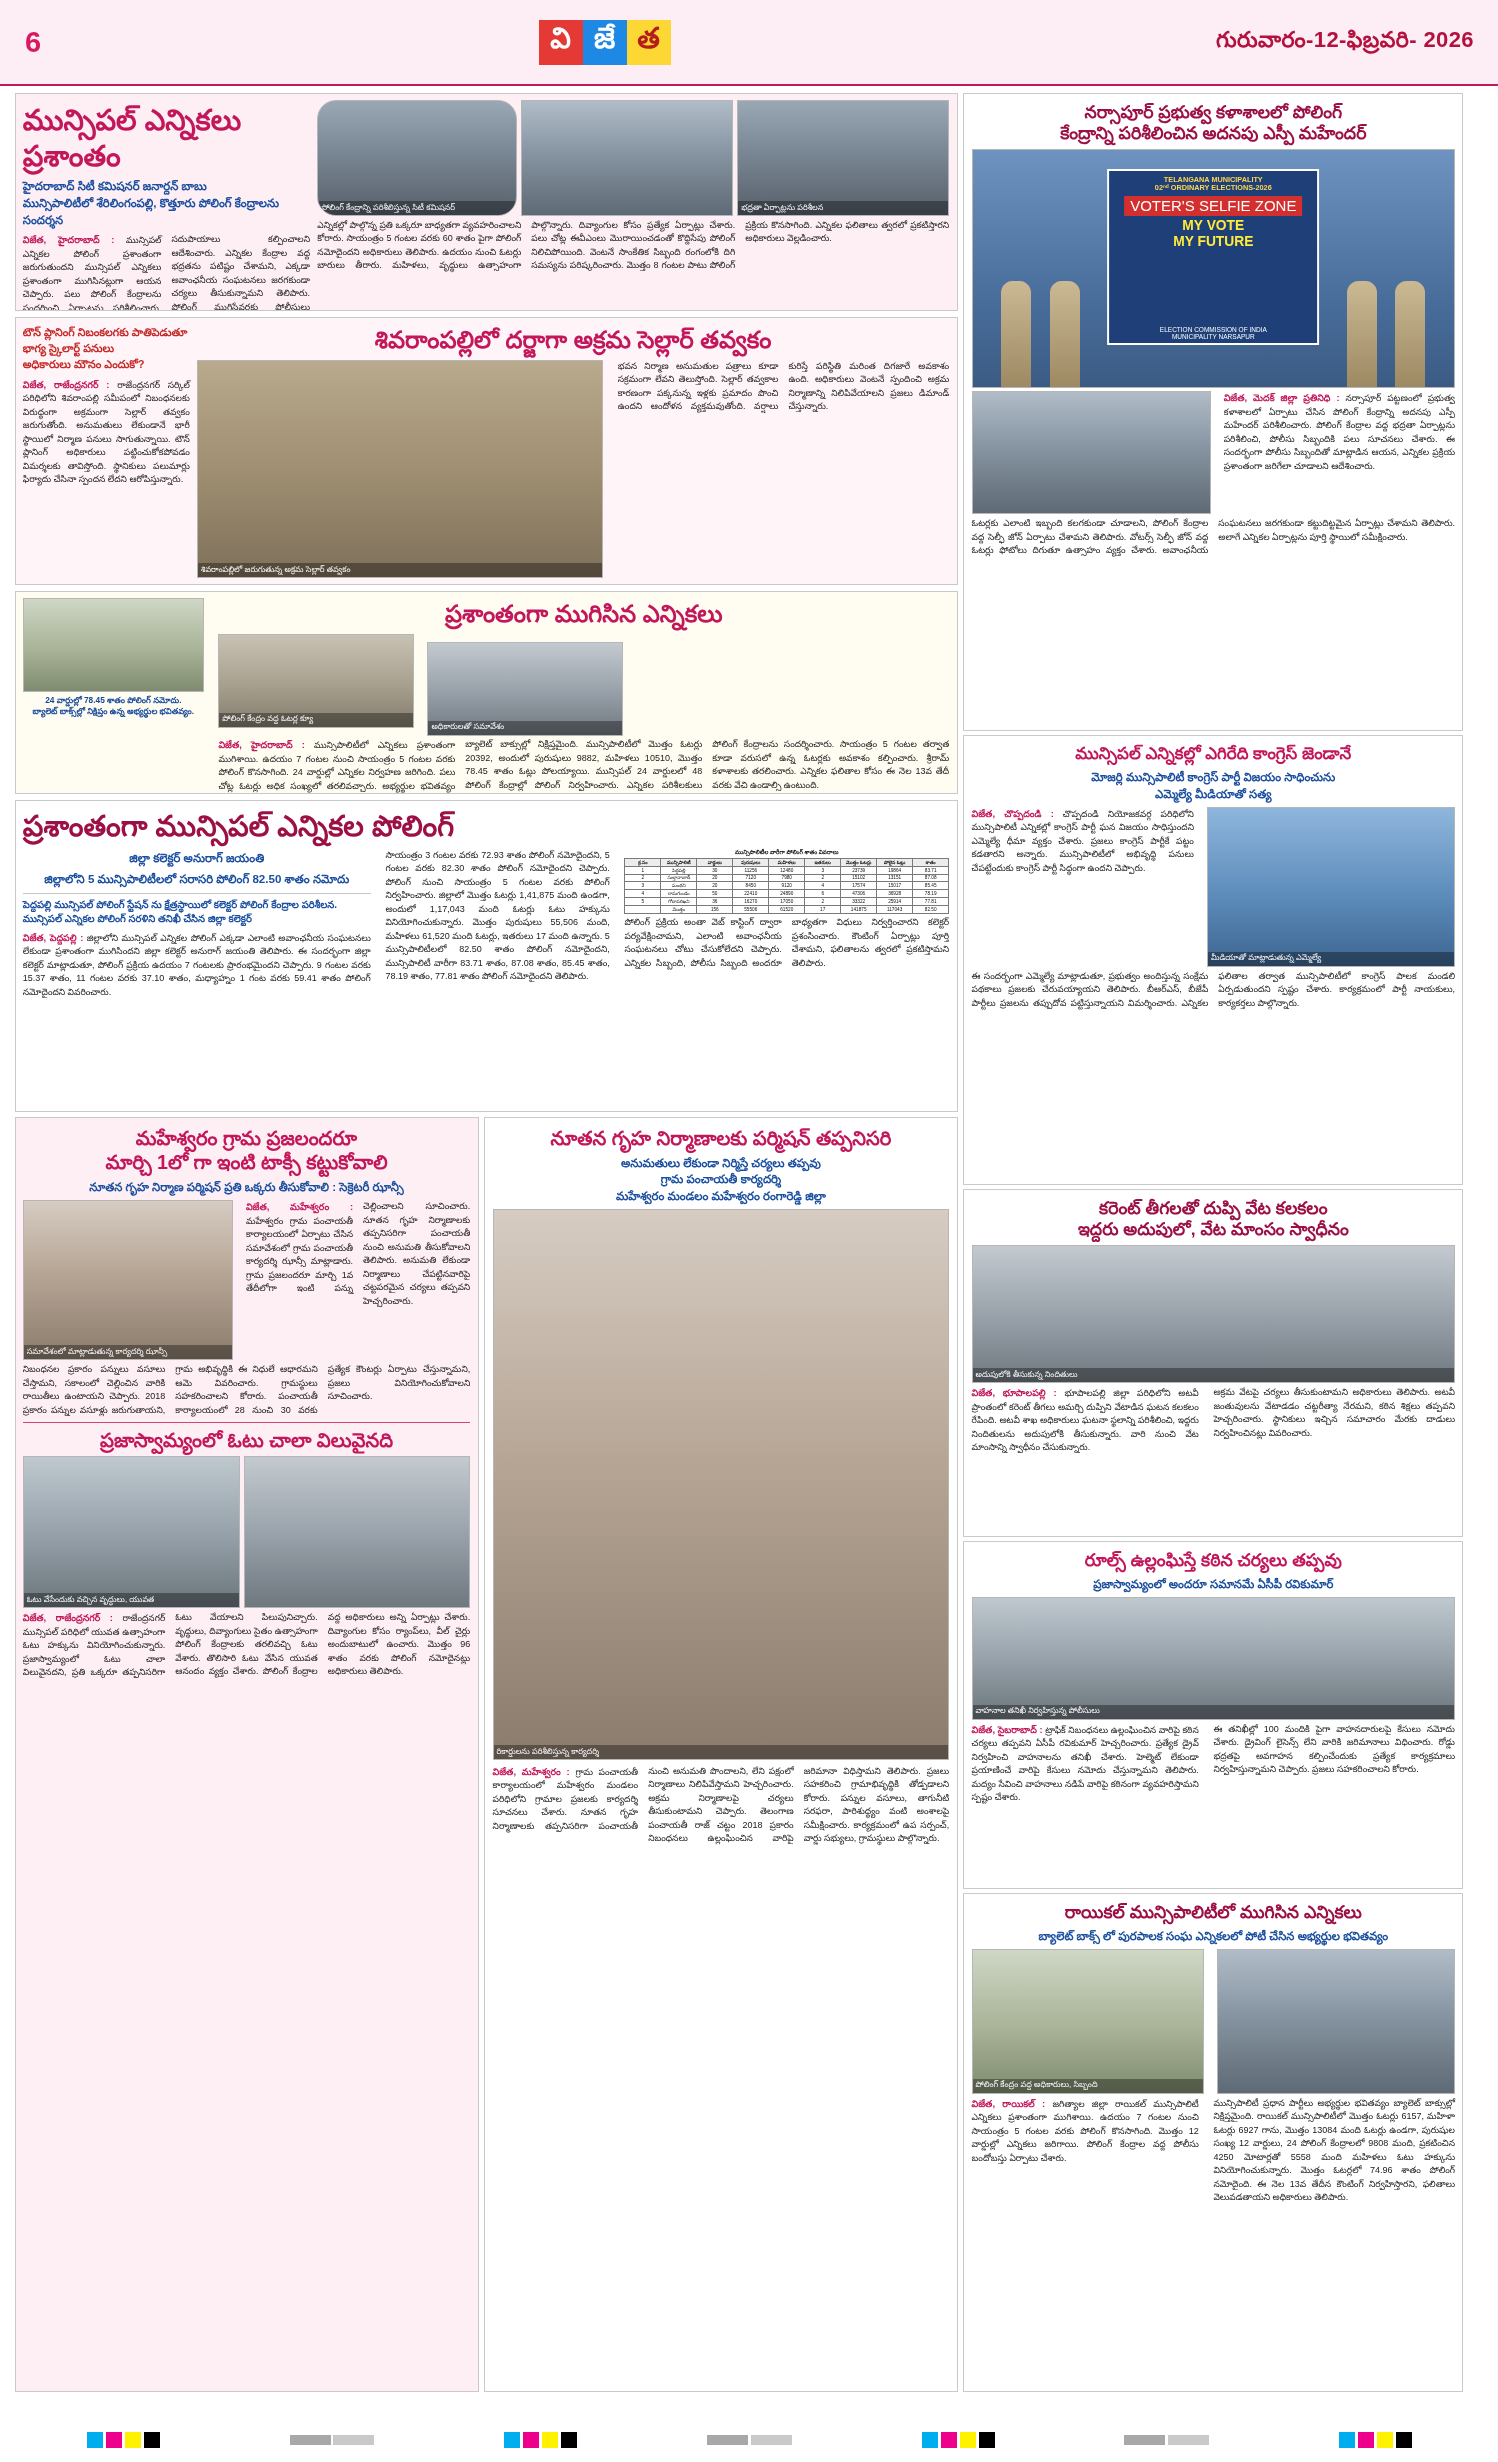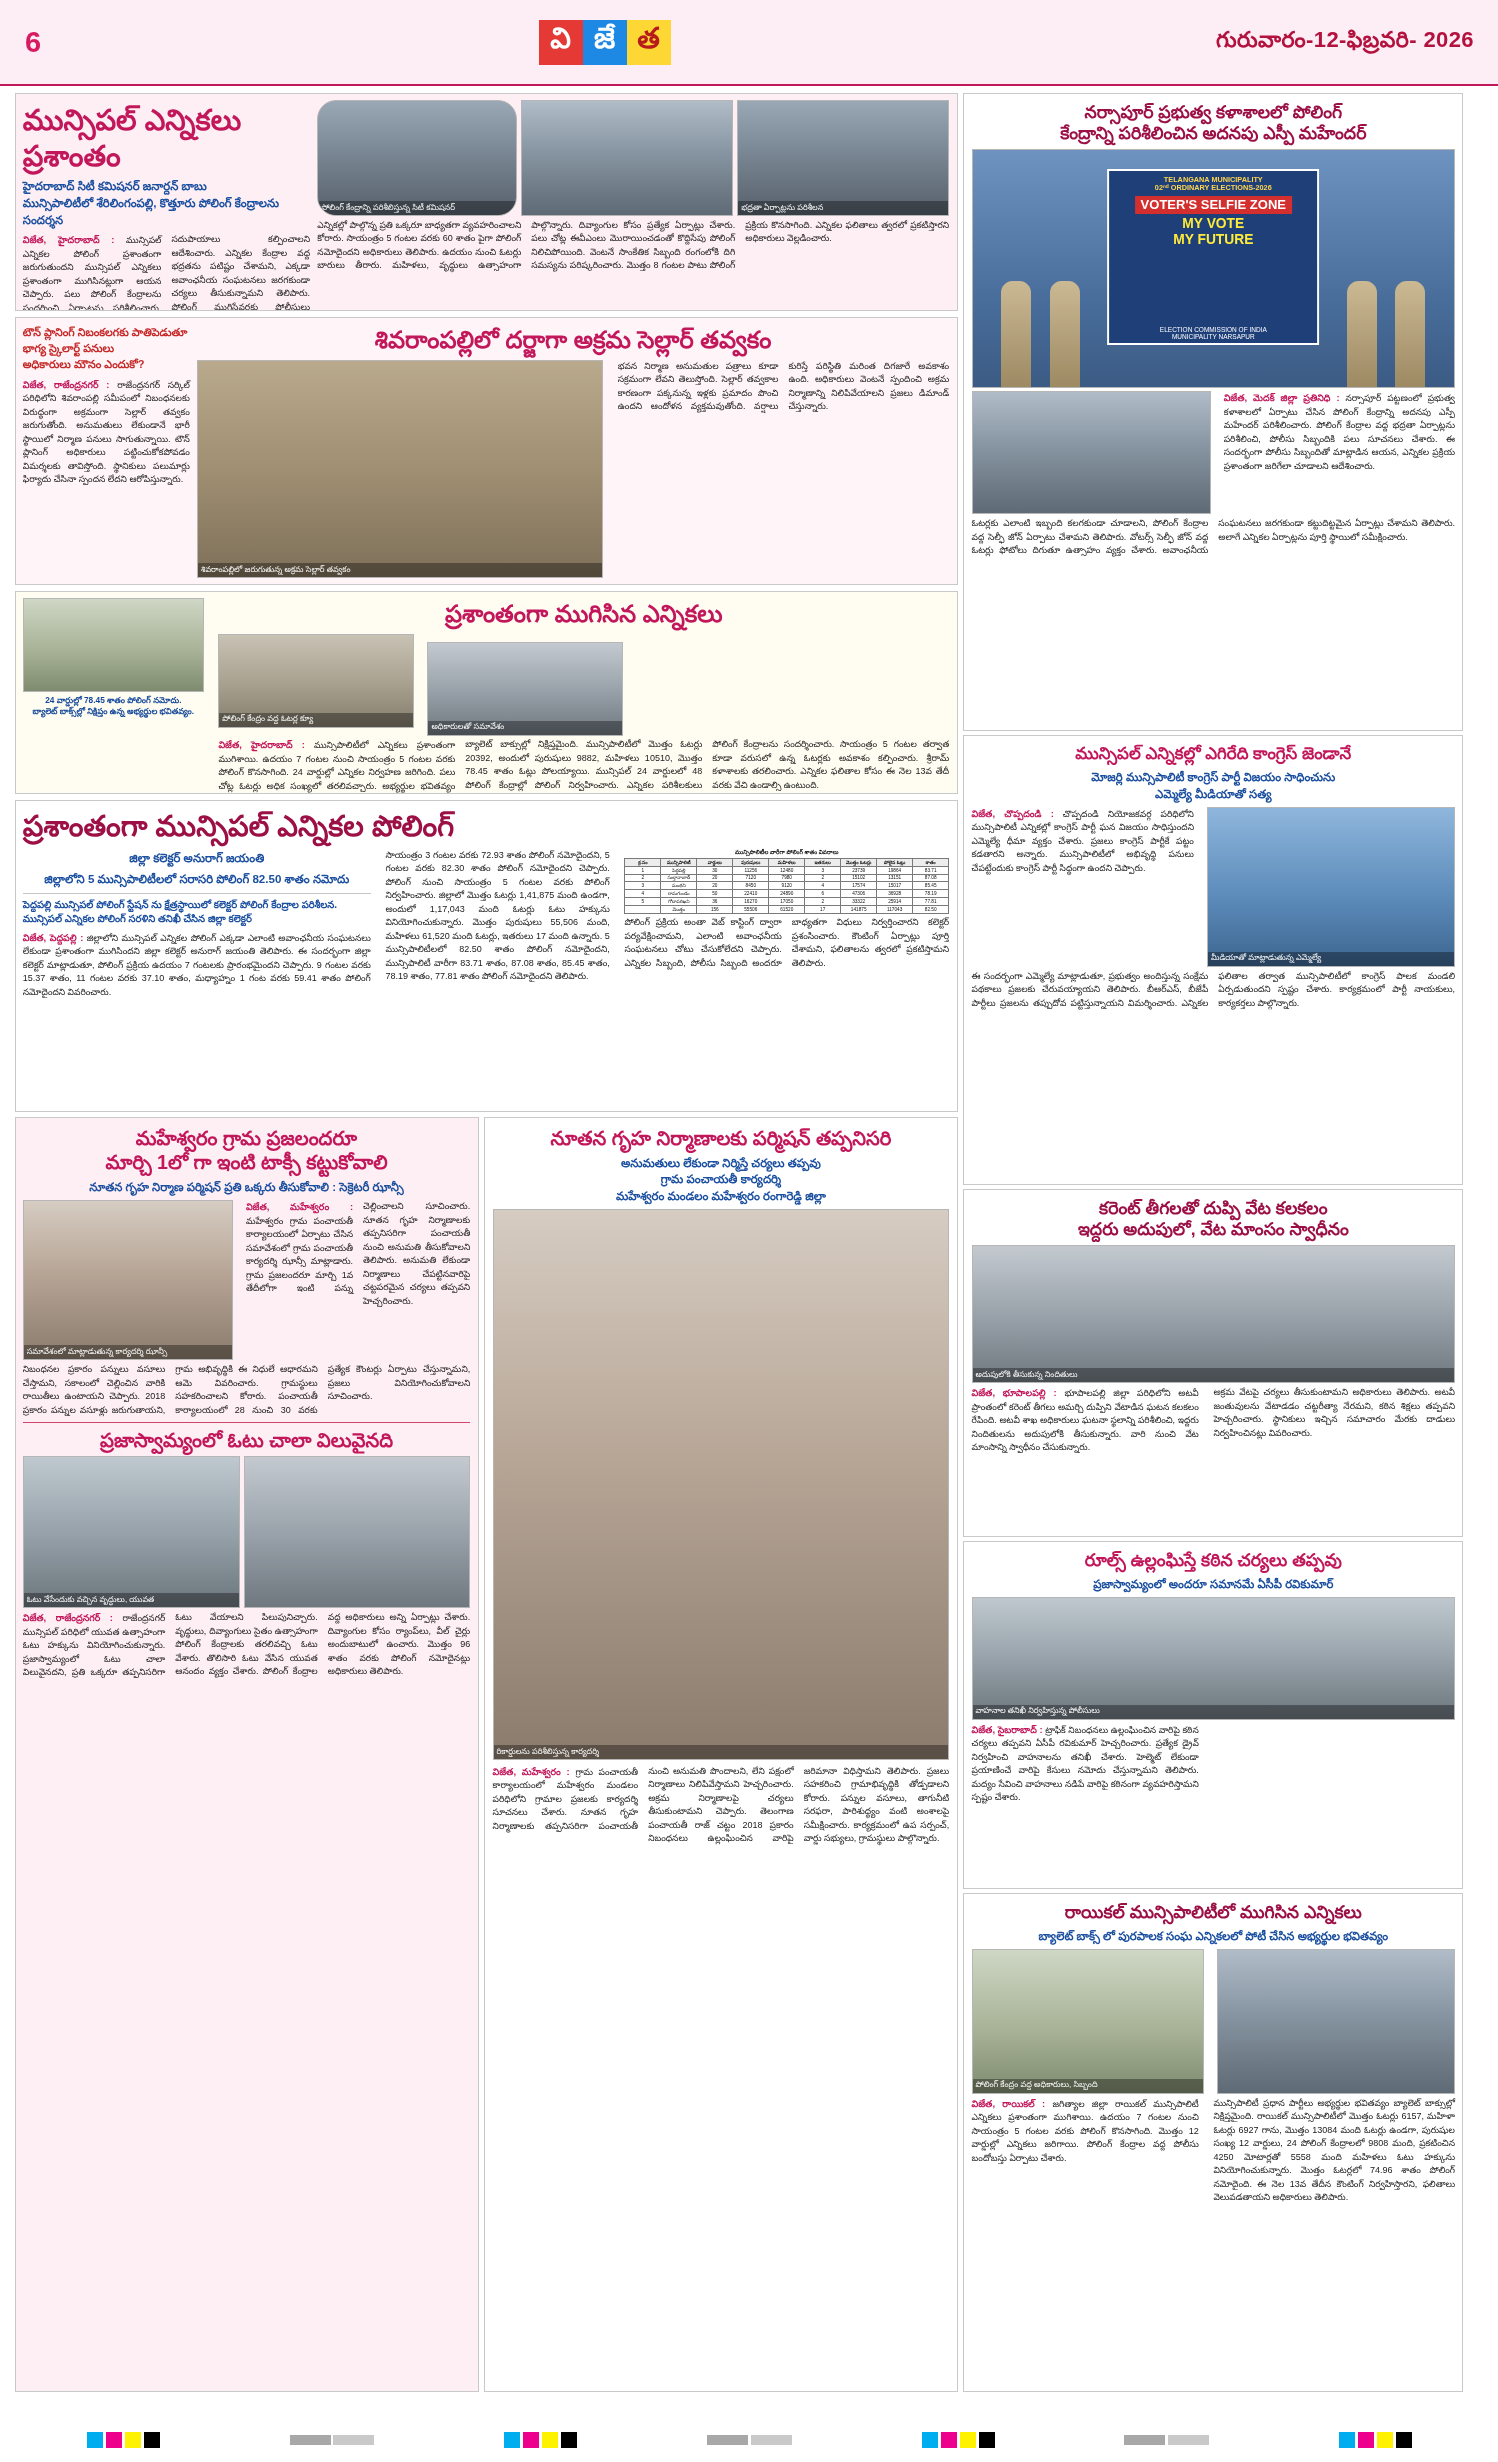--- a/index.html
+++ b/index.html
@@ -147,21 +147,21 @@
     background: linear-gradient(180deg,#6f93c0 0%,#4a6f9d 60%,#3b5b84 100%);
   }
   .selfie .board {
     position:absolute; left:50%; top:8%; transform:translateX(-50%);
     width:44%; height:74%;
     background:#1e3f78; border:2.9px solid #ffffff;
     display:flex; flex-direction:column; align-items:center; justify-content:flex-start;
     padding-top:4.4px; gap:2.9px;
   }
   .selfie .board .b1 { font-size:7.3px; color:#ffd54f; font-weight:bold; text-align:center; line-height:1.15;}
-  .selfie .board .b2 { font-size:13px; color:#ffffff; font-weight:bold; background:#d32f2f; padding:1.5px 5.8px;}
+  .selfie .board .b2 { font-size:15px; color:#ffffff; font-weight:normal; background:#d32f2f; padding:1.5px 5.8px;}
   .selfie .board .b3 { font-size:13.8px; color:#ffeb3b; font-weight:bold; line-height:1.1; text-align:center;}
   .selfie .board .b4 { font-size:6.5px; color:#ffffff; text-align:center; margin-top:auto; padding-bottom:2.9px;}
   .selfie .cop {
     position:absolute; bottom:0; width:30px; height:45%;
     background: linear-gradient(180deg,#cbb994 0%,#9d8a63 100%);
     border-radius:11.6px 11.6px 0 0;
   }
 
   
   .restable {
@@ -537,20 +537,21 @@
         <div class="hl hl-sm hl-center" style="font-size:17.4px;">రూల్స్ ఉల్లంఘిస్తే కఠిన చర్యలు తప్పవు</div>
         <div class="subhl subhl-center">ప్రజాస్వామ్యంలో అందరూ సమానమే ఏసీపీ రవికుమార్</div>
         <div class="photo ph-crowd mt4" style="height:123px;">
           <div class="cap">వాహనాల తనిఖీ నిర్వహిస్తున్న పోలీసులు</div>
         </div>
         <div class="flexrow mt4">
           <div class="bodytext" style="width:47%;">
             <span class="byline">విజేత, సైబరాబాద్ :</span>
             <span>ట్రాఫిక్ నిబంధనలు ఉల్లంఘించిన వారిపై కఠిన చర్యలు తప్పవని ఏసీపీ రవికుమార్ హెచ్చరించారు. ప్రత్యేక డ్రైవ్ నిర్వహించి వాహనాలను తనిఖీ చేశారు. హెల్మెట్ లేకుండా ప్రయాణించే వారిపై కేసులు నమోదు చేస్తున్నామని తెలిపారు. మద్యం సేవించి వాహనాలు నడిపే వారిపై కఠినంగా వ్యవహరిస్తామని స్పష్టం చేశారు.</span>
           </div>
+          <div class="bodytext" style="flex:1; padding-left:7.3px;">ఈ తనిఖీల్లో 100 మందికి పైగా వాహనదారులపై కేసులు నమోదు చేశారు. డ్రైవింగ్ లైసెన్స్ లేని వారికి జరిమానాలు విధించారు. రోడ్డు భద్రతపై అవగాహన కల్పించేందుకు ప్రత్యేక కార్యక్రమాలు నిర్వహిస్తున్నామని చెప్పారు. ప్రజలు సహకరించాలని కోరారు.</div>
         </div>
       </div>
 
       <div class="block" style="flex:1;">
         <div class="hl hl-sm hl-center hl-dark" style="font-size:17.4px;">రాయికల్ మున్సిపాలిటీలో ముగిసిన ఎన్నికలు</div>
         <div class="subhl subhl-center">బ్యాలెట్ బాక్స్ లో పురపాలక సంఘ ఎన్నికలలో పోటీ చేసిన అభ్యర్థుల భవితవ్యం</div>
         <div class="flexrow mt4">
           <div class="photo ph-booth" style="width:48%; height:145px;">
             <div class="cap">పోలింగ్ కేంద్రం వద్ద అధికారులు, సిబ్బంది</div>
           </div>

